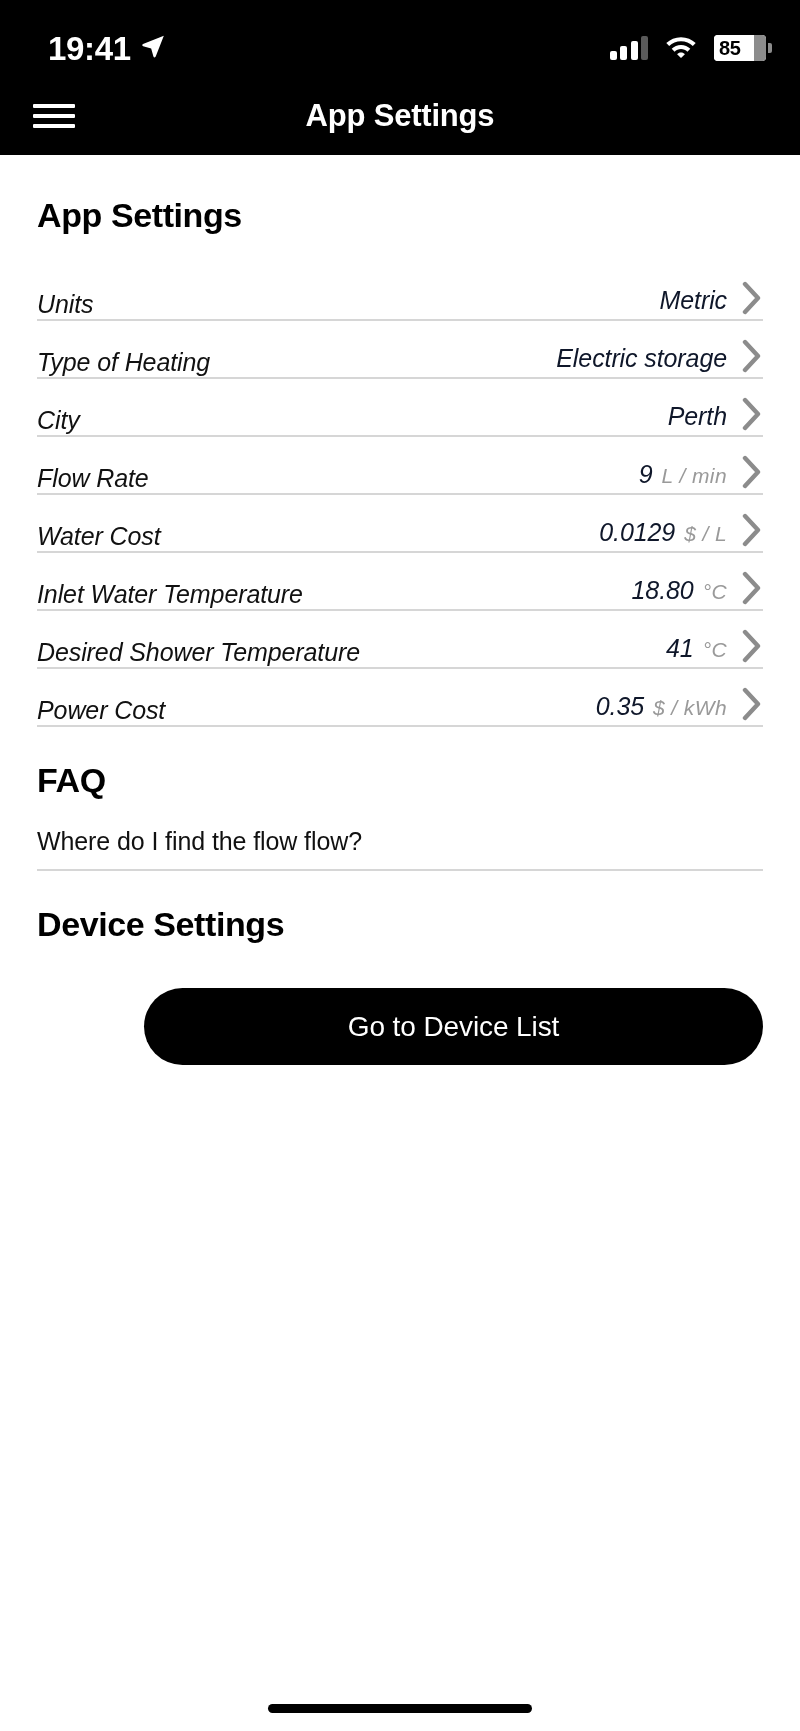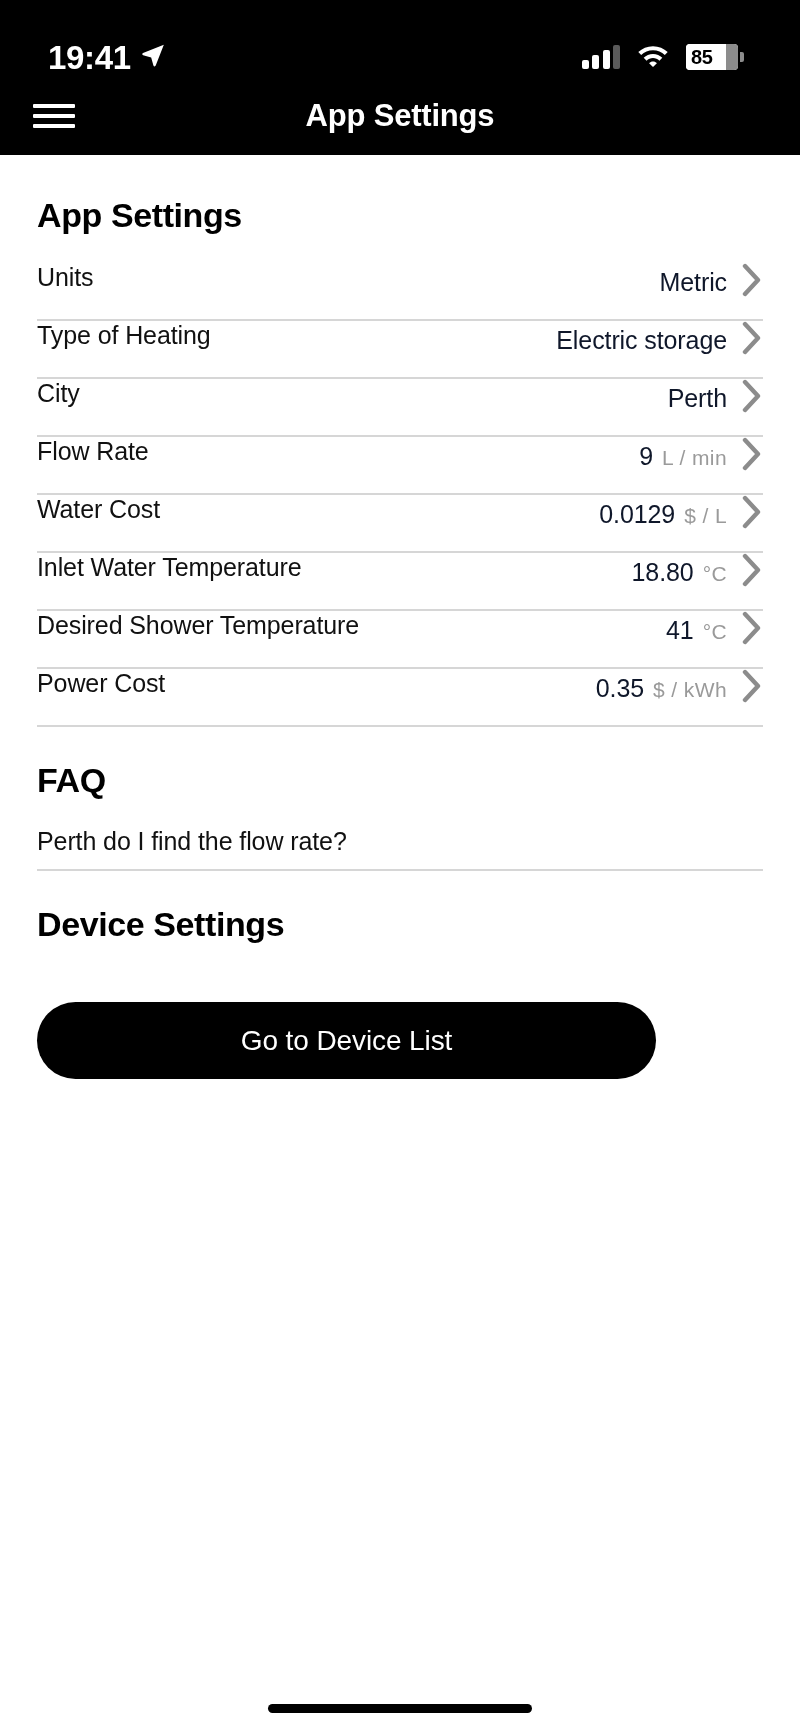--- a/index.html
+++ b/index.html
@@ -24,27 +24,27 @@
   .top-black {
     position: absolute;
     top: 0; left: 0;
     width: 800px;
     height: 155px;
     background: #000000;
   }
 
   .status-bar {
     position: absolute;
-    top: 12px; left: 0;
+    top: 3px; left: 0;
     width: 800px;
     height: 76px;
     display: flex;
     align-items: center;
     justify-content: space-between;
-    padding: 14px 56px 0 48px;
+    padding: 14px 28px 0 48px;
   }
 
   .status-left {
     display: flex;
     align-items: center;
     gap: 9px;
   }
 
   .status-time {
     color: #ffffff;
@@ -176,25 +176,26 @@
     font-weight: 700;
     color: #000000;
     letter-spacing: -0.4px;
     line-height: 1;
   }
   .section-title.first { margin-top: 43px; margin-bottom: 31px; }
   .section-title.mt { margin-top: 36px; margin-bottom: 31px; }
 
   .row {
     display: flex;
-    align-items: flex-start;
+    align-items: flex-end;
     justify-content: space-between;
     height: 58px;
     border-bottom: 2px solid #d6d6d6;
     cursor: pointer;
+    font-style: italic;
   }
 
   .row-label {
     font-size: 25px;
     color: #111111;
     font-weight: 400;
     letter-spacing: -0.1px;
   }
 
   .row-right {
@@ -231,22 +232,22 @@
     height: 58px;
     border-bottom: 2px solid #d6d6d6;
     cursor: pointer;
   }
   .faq-item .row-label { font-size: 25px; }
 
   .faq-title-wrap { margin-top: 36px; margin-bottom: 16px; }
 
   .device-btn-wrap {
     display: flex;
-    justify-content: flex-start;
-    margin-top: 61px;
+    justify-content: flex-end;
+    margin-top: 47px;
   }
 
   .device-btn {
     width: 619px;
     height: 77px;
     background: #000000;
     border: none;
     border-radius: 39px;
     color: #ffffff;
     font-family: "Liberation Sans", sans-serif;
@@ -440,21 +441,21 @@
             </svg>
         </span>
       </span>
     </div>
 
     <div class="faq-title-wrap">
       <h2 class="section-title">FAQ</h2>
     </div>
 
     <div class="faq-item">
-      <span class="row-label">Perth do I find the flow rate?</span>
+      <span class="row-label">Where do I find the flow flow?</span>
     </div>
 
     <h2 class="section-title mt">Device Settings</h2>
 
     <div class="device-btn-wrap">
       <button class="device-btn">Go to Device List</button>
     </div>
   </div>
 
   <div class="home-indicator"></div>

